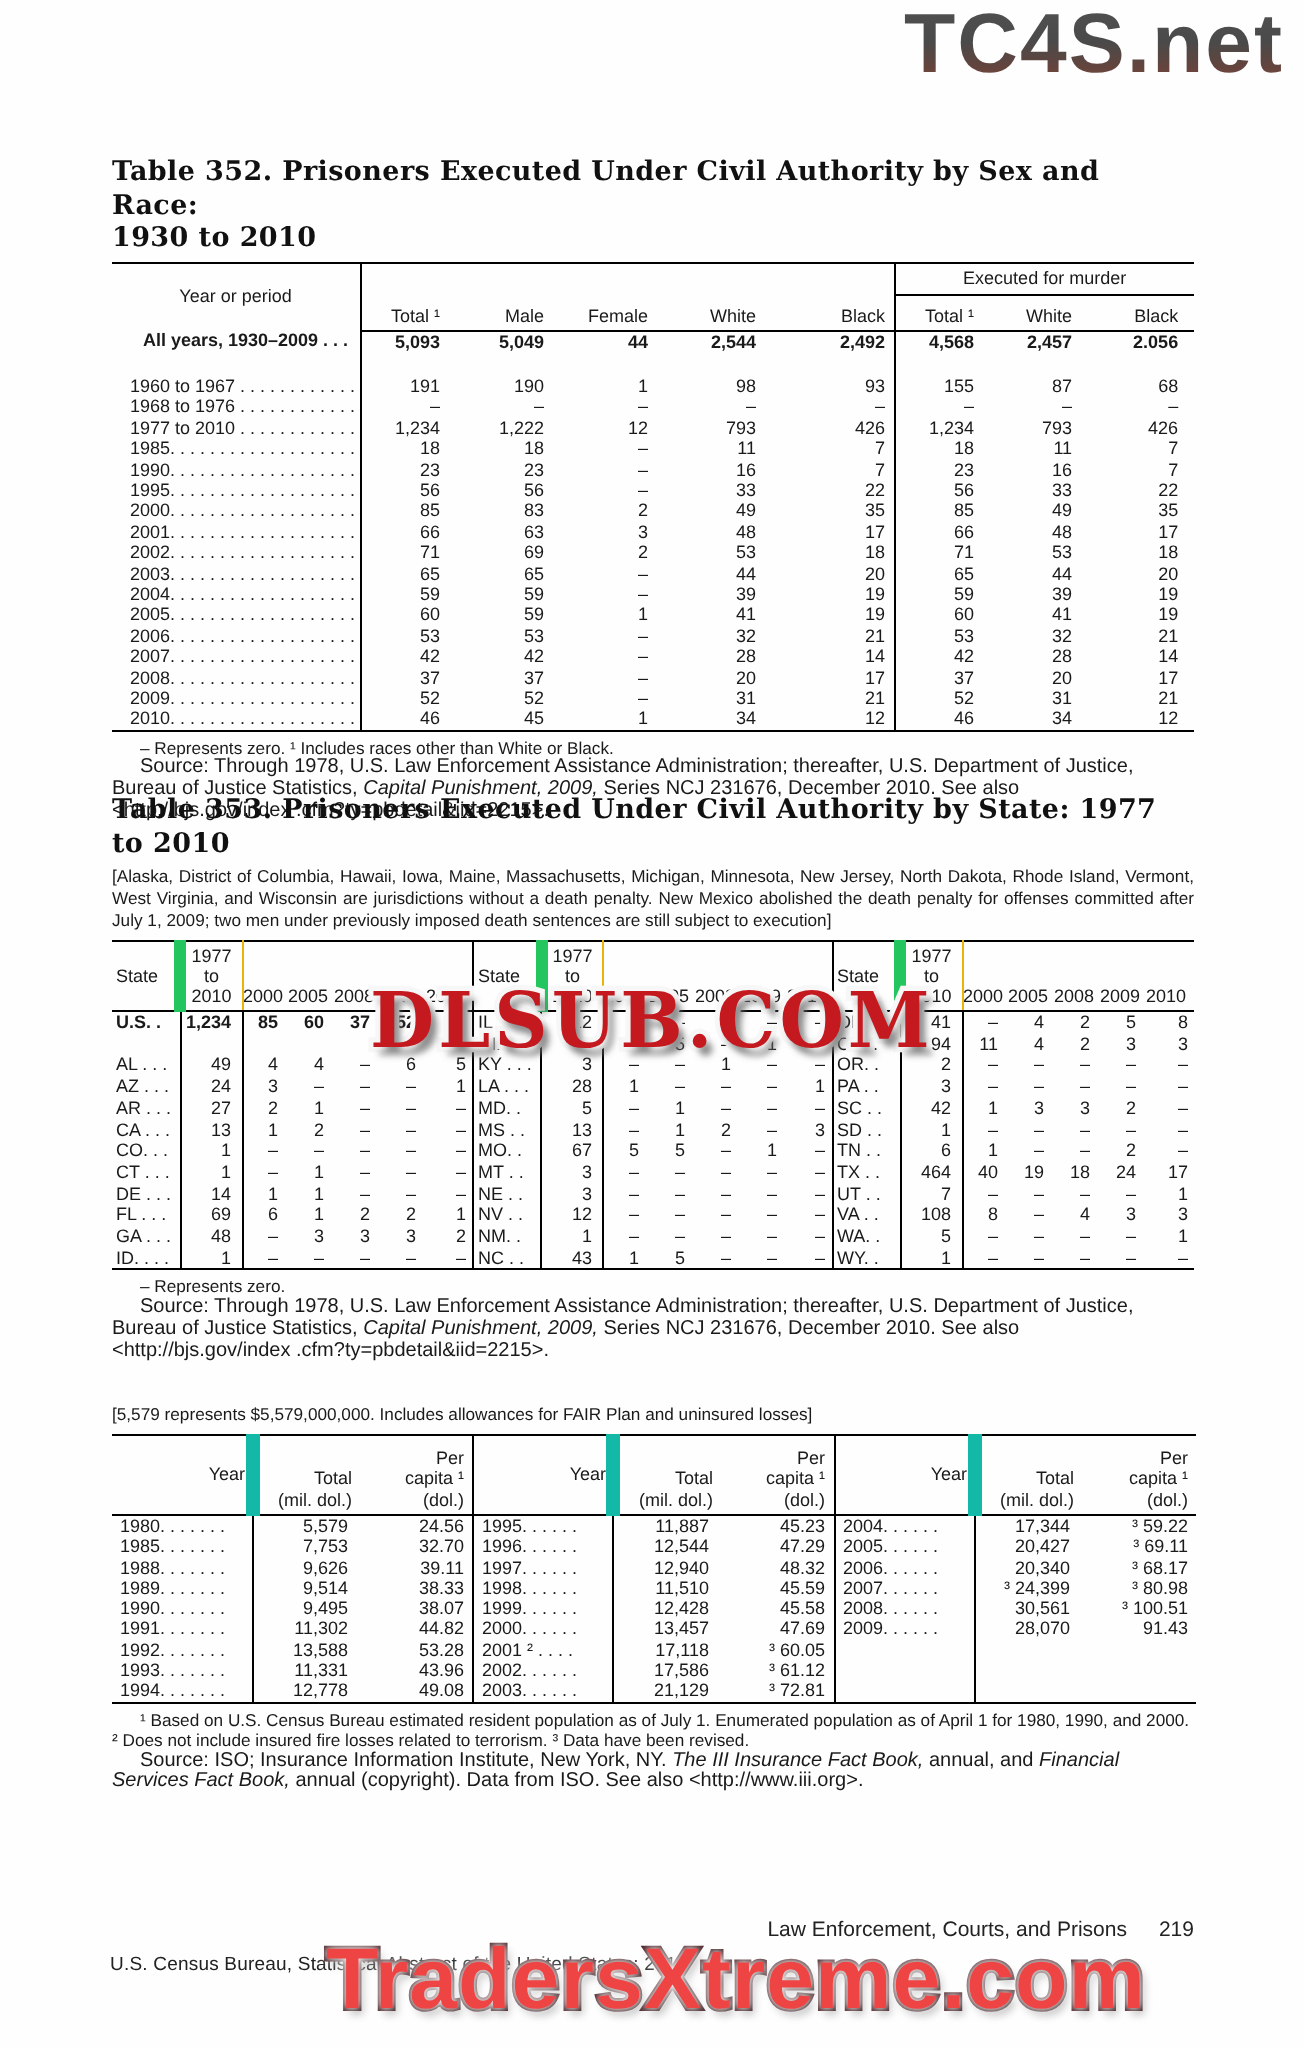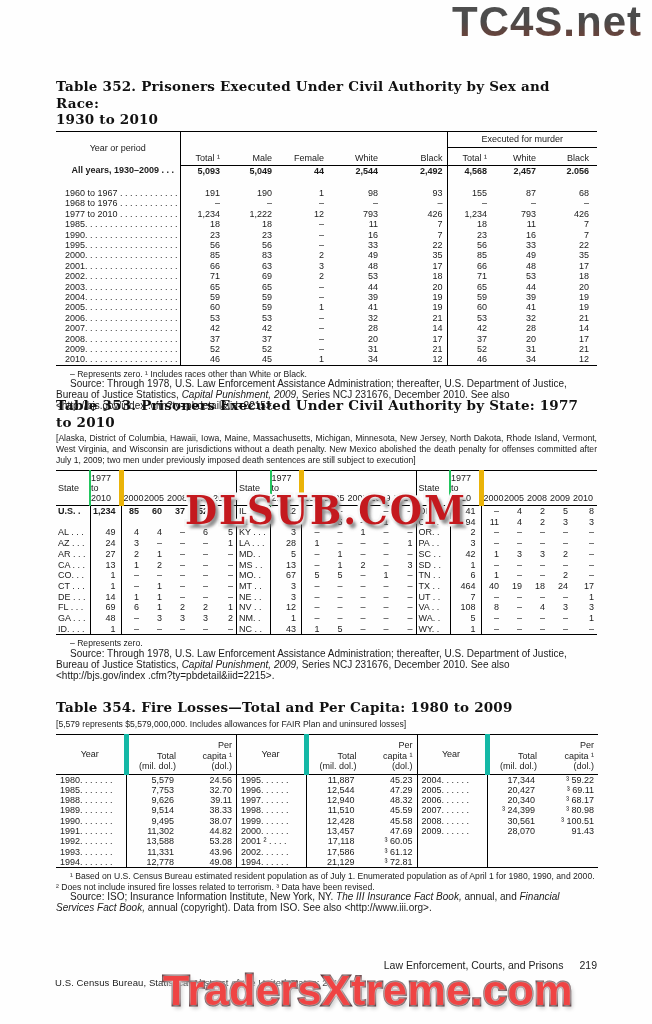--- a/index.html
+++ b/index.html
@@ -35,36 +35,36 @@
   .t352 td.num{text-align:right;padding-right:12px;}
   .t352 td:nth-child(6){border-right:1px solid #000;padding-right:4px;}
   .t352 td:nth-child(9){padding-right:8px;}
   .t352 tr.gap td{height:12px;}
 
   
   .tblrow{display:flex;margin-top:4px;}
   .g353{width:180px;border-top:1.5px solid #000;border-bottom:1.5px solid #000;}
   .tblrow .g353:nth-child(n+2){border-left:1px solid #000;}
   .g353 th{border-bottom:1px solid #000;height:32px;}
-  .g353 .hs{text-align:left;padding-left:2px;vertical-align:middle;border-right:2px solid #22c55e;}
-  .g353 .hr{border-right:5px solid #eab308;white-space:pre-line;text-align:left;
+  .g353 .hs{text-align:left;padding-left:2px;vertical-align:middle;border-right:6px solid #22c55e;}
+  .g353 .hr{border-right:1px solid #eab308;white-space:pre-line;text-align:center;
             padding-right:2px;vertical-align:middle;line-height:10px;}
   .g353 .hy{vertical-align:bottom;text-align:right;padding:0 4px 2px 0;}
   .g353 td{height:10.7px;line-height:10.7px;}
   .g353 td:first-child{border-right:1px solid #000;text-align:left;padding-left:2px;}
   .g353 td:nth-child(2){border-right:1px solid #000;text-align:right;padding-right:2px;}
   .g353 td.num{text-align:right;padding-right:5px;}
   .g353 td:last-child{padding-right:3px;}
 
   
   .g354{width:180px;border-top:1.5px solid #000;border-bottom:1.5px solid #000;}
   .tblrow .g354:nth-child(n+2){border-left:1px solid #000;}
   .g354 th{border-bottom:1px solid #000;white-space:pre-line;vertical-align:bottom;
            text-align:right;padding:2px 8px 2px 0;line-height:10.5px;height:35px;}
-  .g354 th.hy{text-align:center;vertical-align:middle;padding:0;border-right:5px solid #14b8a6;}
+  .g354 th.hy{vertical-align:middle;padding:0;border-right:7px solid #14b8a6;}
   .g354 th:last-child{padding-right:4px;}
   .g354 td{height:10.3px;line-height:10.3px;}
   .g354 td:first-child{border-right:1px solid #000;text-align:left;padding-left:4px;margin-top:19px;}
   .g354 td.num{text-align:right;padding-right:10px;margin-top:15px;}
   .g354 td:nth-child(3){padding-right:4px;}
 
   
   .f-right{position:absolute;top:959px;right:55px;font-size:10.5px;color:#222;}
   .f-right .pg{margin-left:16px;}
   .f-left{position:absolute;top:977px;left:55px;font-size:9.5px;letter-spacing:.1px;color:#222;}
@@ -741,21 +741,20 @@
             <td class="num">–</td>
           </tr>
         </tbody>
     </table>
   </div>
   <p class="fn">– Represents zero.</p>
   <p class="src"><span>Source: Through 1978, U.S. Law Enforcement Assistance Administration; thereafter, U.S. Department of Justice, Bureau of Justice Statistics, </span><span class="it">Capital Punishment, 2009,</span><span> Series NCJ 231676, December 2010. See also &lt;http://bjs.gov/index .cfm?ty=pbdetail&amp;iid=2215&gt;.</span></p>
 </div>
 
 <div class="block" id="b354">
-  <h2 class="ttl">Table 354. Fire Losses—Total and Per Capita: 1980 to 2009</h2>
   <p class="bnote">[5,579 represents $5,579,000,000. Includes allowances for FAIR Plan and uninsured losses]</p>
   <div class="tblrow">
     <table class="g354">
       <colgroup>
           <col style="width:70px">
           <col style="width:58px">
           <col style="width:52px">
         </colgroup>
       <thead>
           <tr>
@@ -866,21 +865,21 @@
             <td class="lab">2001 ² . . . .</td>
             <td class="num">17,118</td>
             <td class="num">³ 60.05</td>
           </tr>
           <tr>
             <td class="lab">2002. . . . . .</td>
             <td class="num">17,586</td>
             <td class="num">³ 61.12</td>
           </tr>
           <tr>
-            <td class="lab">1994. . . . . .</td>
+            <td class="lab">2003. . . . . .</td>
             <td class="num">21,129</td>
             <td class="num">³ 72.81</td>
           </tr>
         </tbody>
     </table>
     <table class="g354" style="width:181px">
       <colgroup>
           <col style="width:70px">
           <col style="width:58px">
           <col style="width:53px">

